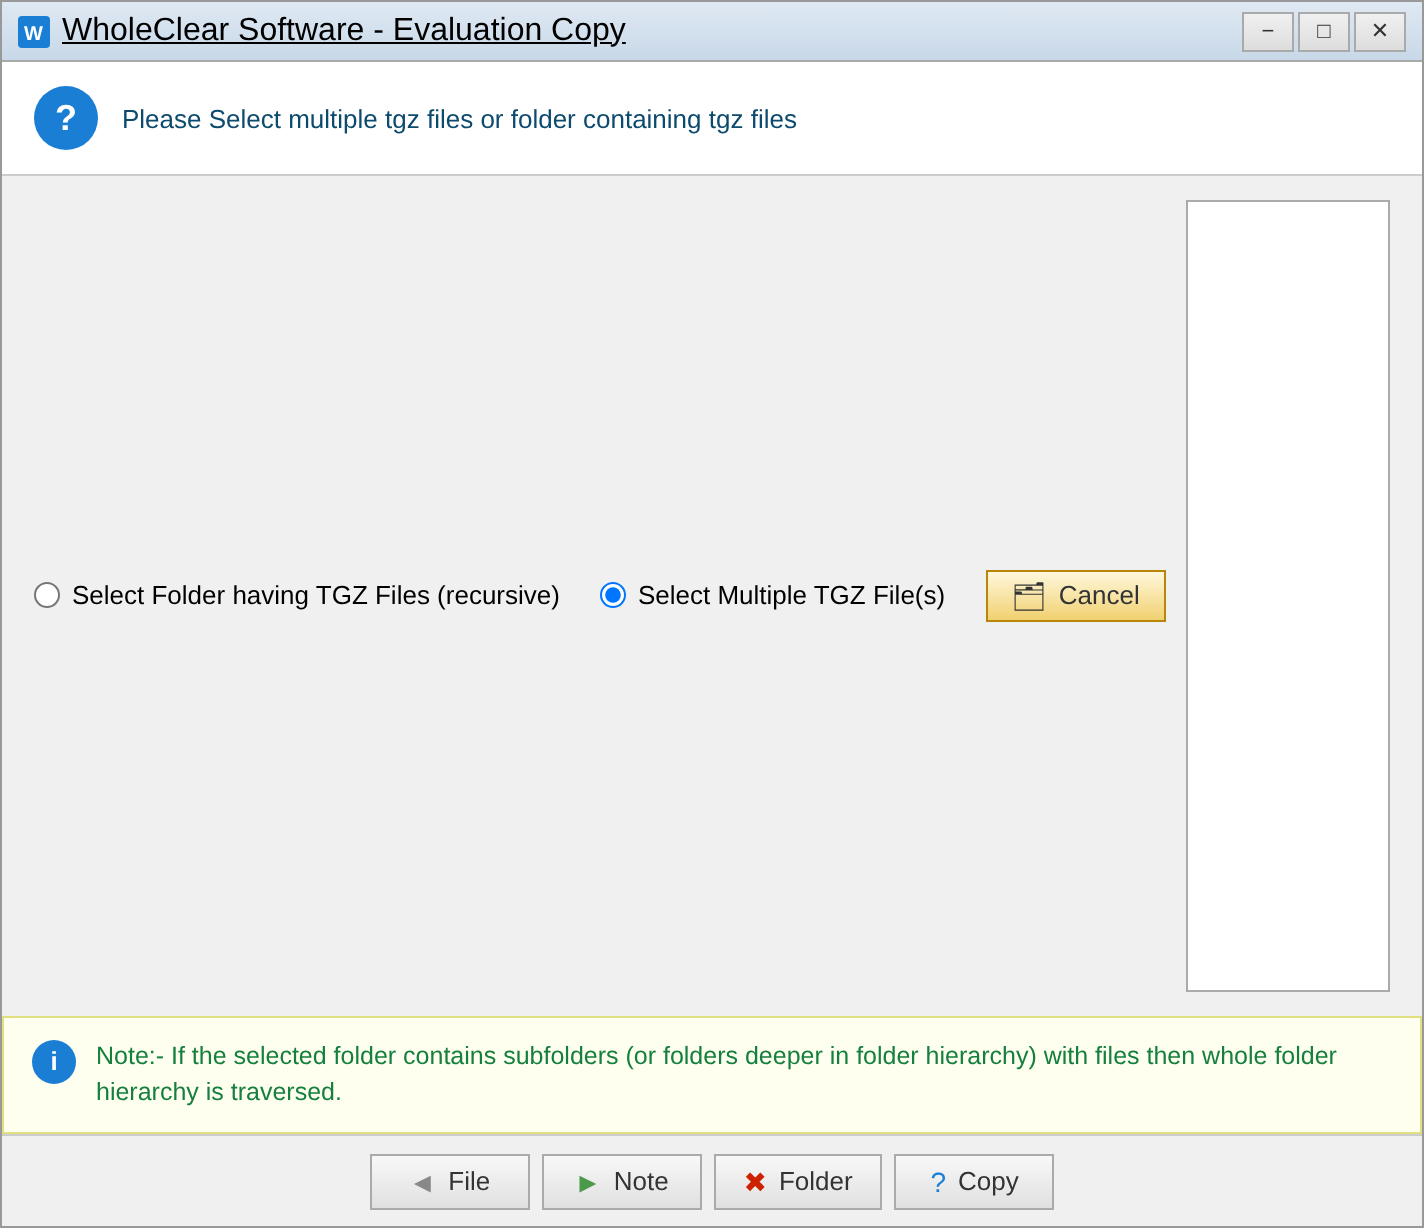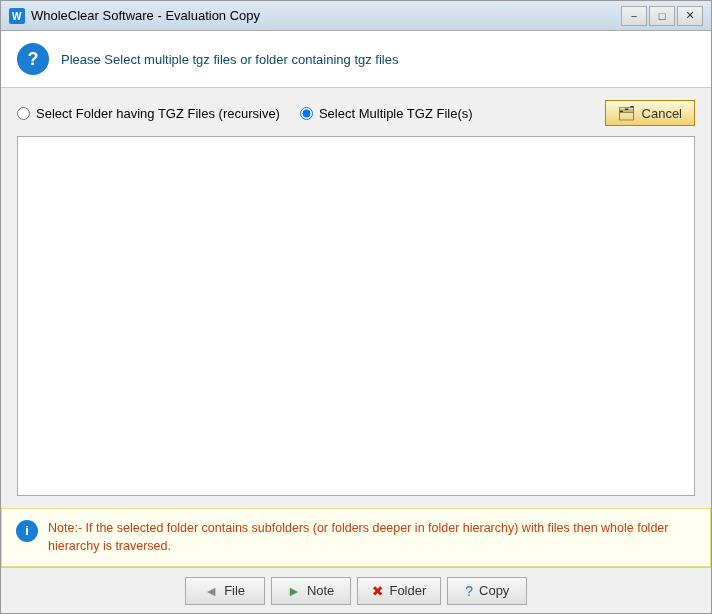--- a/index.html
+++ b/index.html
@@ -29,22 +29,23 @@
       flex-shrink: 0;
     }
     .title-bar-icon {
       width: 16px;
       height: 16px;
       margin-right: 6px;
       flex-shrink: 0;
     }
     .title-bar-text {
       flex: 1;
-      font-size: 13px;
+      font-size: 16px;
       color: #000;
+      text-decoration: underline;
     }
     .title-bar-buttons {
       display: flex;
       gap: 2px;
     }
     .title-btn {
       width: 26px;
       height: 20px;
       background: linear-gradient(to bottom, #f0f0f0, #ddd);
       border: 1px solid #aaa;
@@ -87,21 +88,21 @@
     }
     .header-text {
       font-size: 13px;
       color: #0c4a6e;
     }
 
     .main-section {
       flex: 1;
       padding: 12px 16px;
       display: flex;
-      flex-direction: column;
+      flex-direction: row;
       gap: 10px;
       background: #f0f0f0;
     }
 
     .radio-row {
       display: flex;
       align-items: center;
       gap: 20px;
     }
     .radio-option {
@@ -155,21 +156,21 @@
       display: flex;
       align-items: center;
       justify-content: center;
       font-size: 13px;
       font-weight: bold;
       flex-shrink: 0;
       margin-top: 1px;
     }
     .note-text {
       font-size: 12.5px;
-      color: #c2410c;
+      color: #15803d;
       line-height: 1.5;
     }
 
     .footer-bar {
       background: #f0f0f0;
       border-top: 1px solid #ccc;
       height: 46px;
       display: flex;
       align-items: center;
       justify-content: center;

